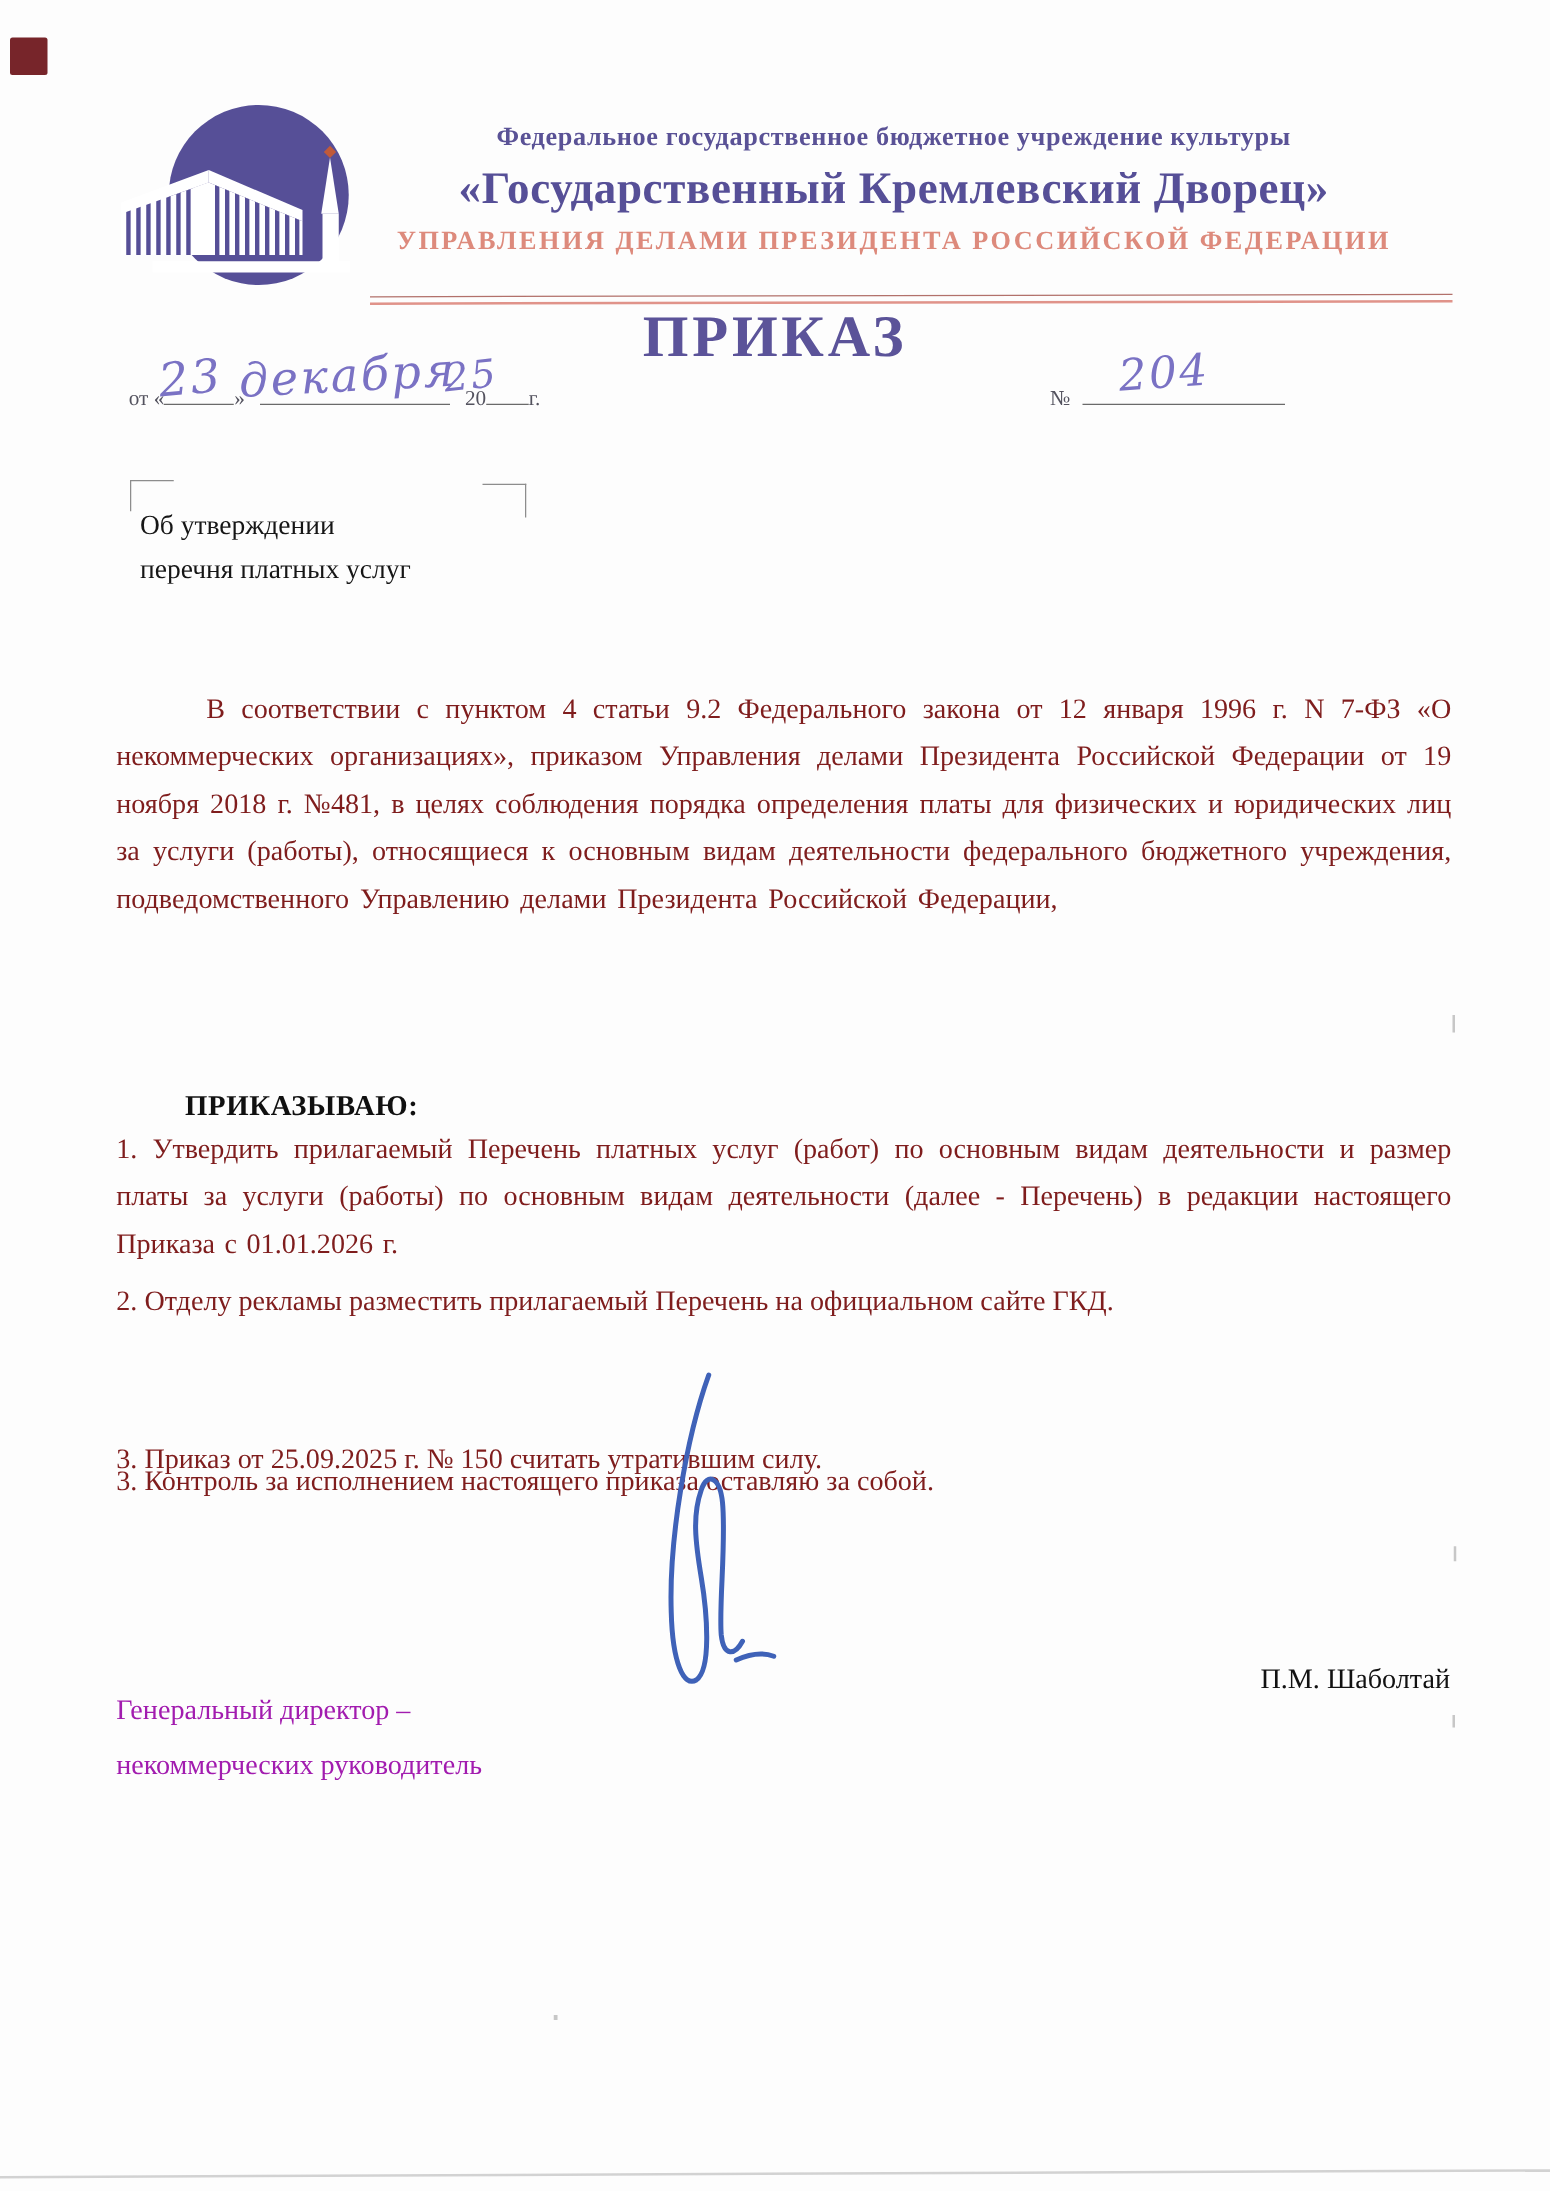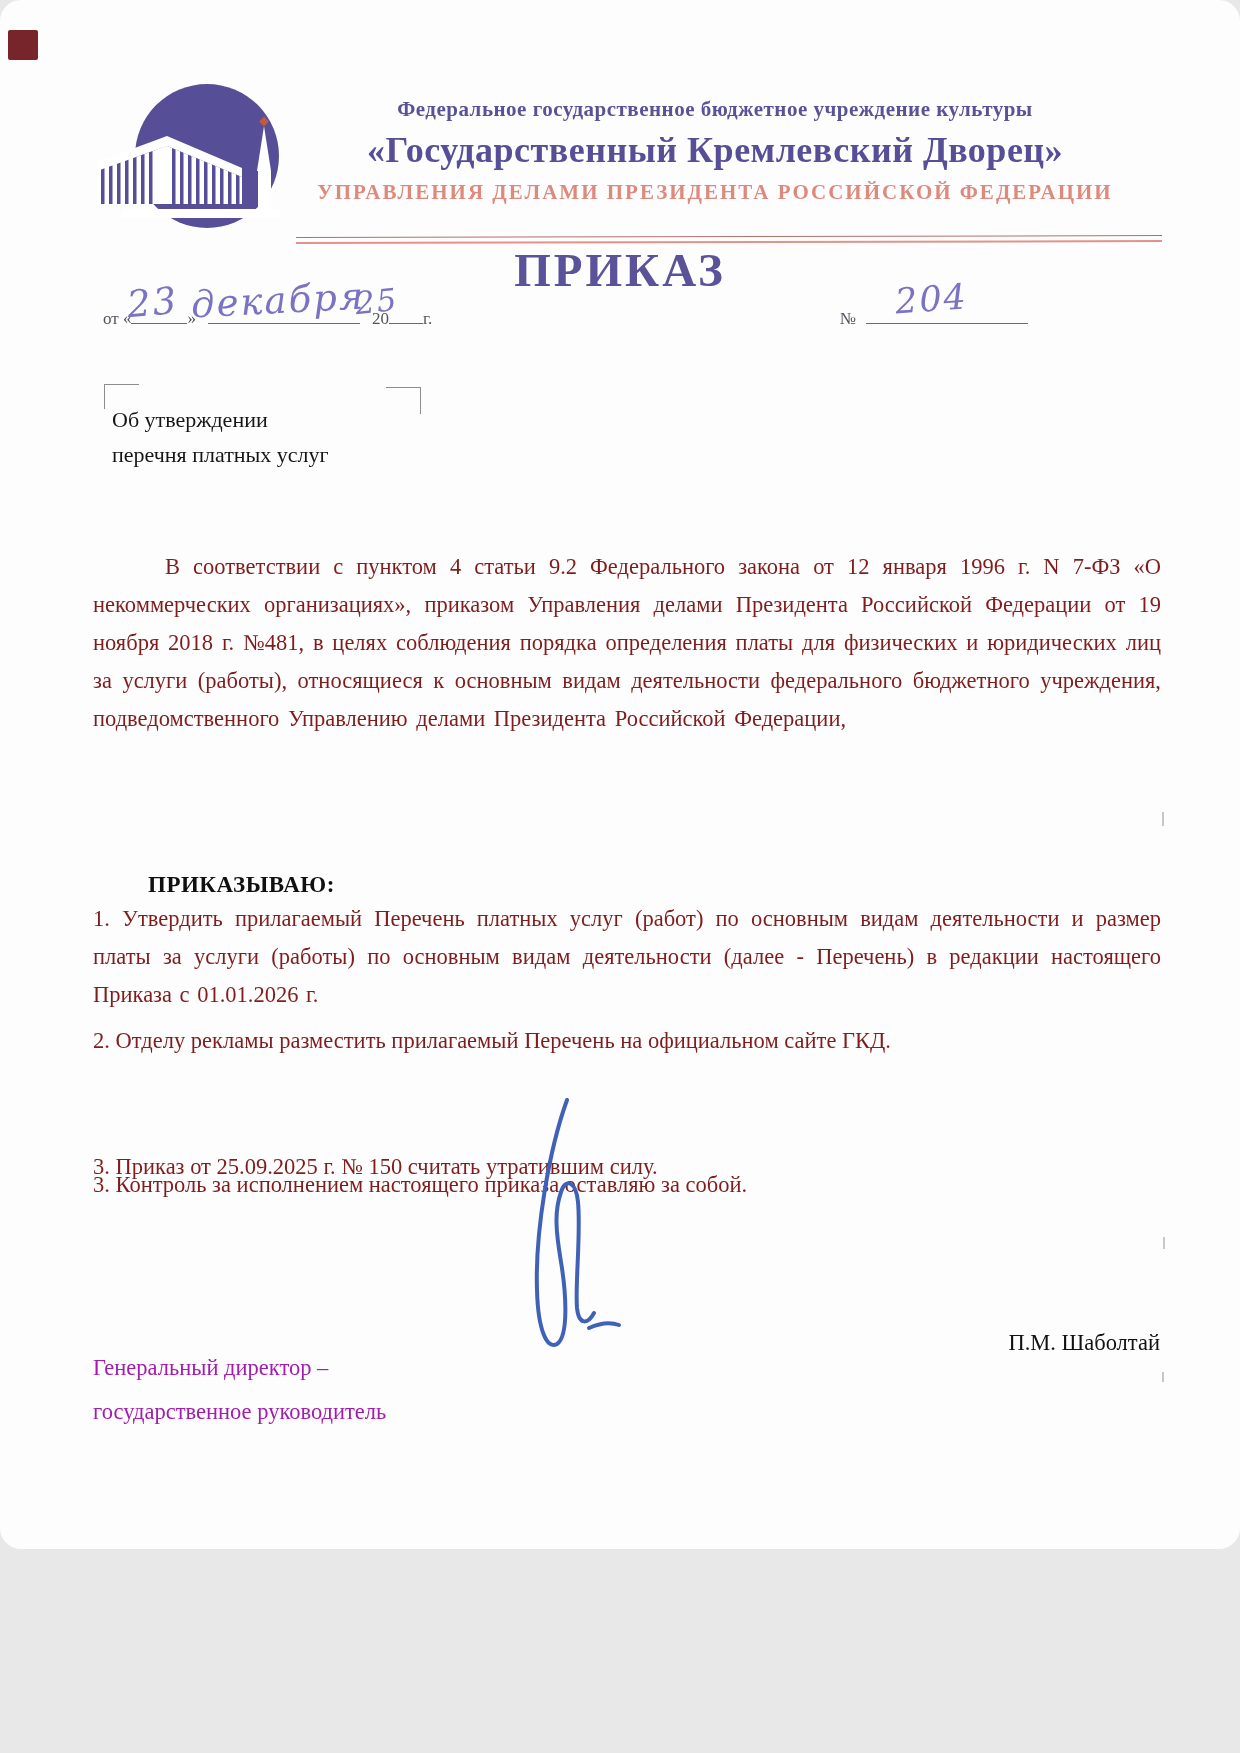--- a/index.html
+++ b/index.html
@@ -1,24 +1,23 @@
 <!DOCTYPE html>
 <html lang="ru"><head>
 <meta charset="utf-8">
 <style>
   html,body{margin:0;padding:0;background:#e8e8e8;}
   .page{
     position:relative;
-    width:1240px;height:1549px;
+    width:1240px;height:1753px;
     margin:0 auto;
     background:#fdfdfd;
     overflow:hidden;
     font-family:"Liberation Serif","DejaVu Serif",serif;
     color:#111;
-    border-radius:21px;
   }
   
   .corner-mark{position:absolute;left:8px;top:30px;width:30px;height:30px;background:#77252a;border-radius:2px;}
   .bottom-scan-line{position:absolute;left:-10px;top:1738px;width:1270px;height:2px;background:#d2d2d2;transform:rotate(-0.25deg);}
   .speck{position:absolute;background:#9a9a9a;opacity:.55;}
 
   
   .logo{position:absolute;left:92px;top:76px;}
   .org-block{position:absolute;left:268px;top:94px;width:894px;text-align:center;}
   .org-line1{font-size:21px;font-weight:bold;color:#5a5296;letter-spacing:.5px;line-height:30px;}
@@ -154,17 +153,17 @@
   <div class="signature">
     <svg width="130" height="280" viewBox="0 0 130 280">
       <g fill="none" stroke="#3f62b8" stroke-width="4" stroke-linecap="round">
         <path d="M62,8 C44,58 30,140 32,198 C33,238 42,258 52,252 C64,244 61,200 56,170 C51,140 49,120 56,100 C61,85 71,90 73,110 C76,142 70,192 72,216 C74,234 83,232 89,221"></path>
         <path d="M84,236 C95,231 106,230 114,233"></path>
       </g>
     </svg>
   </div>
   <div class="sig-titles">
     <div>Генеральный директор –</div>
-    <div>государственное руководитель</div>
+    <div>некоммерческих руководитель</div>
   </div>
   <div class="sig-name">П.М. Шаболтай</div>
 
 </div>
 
 </body></html>

